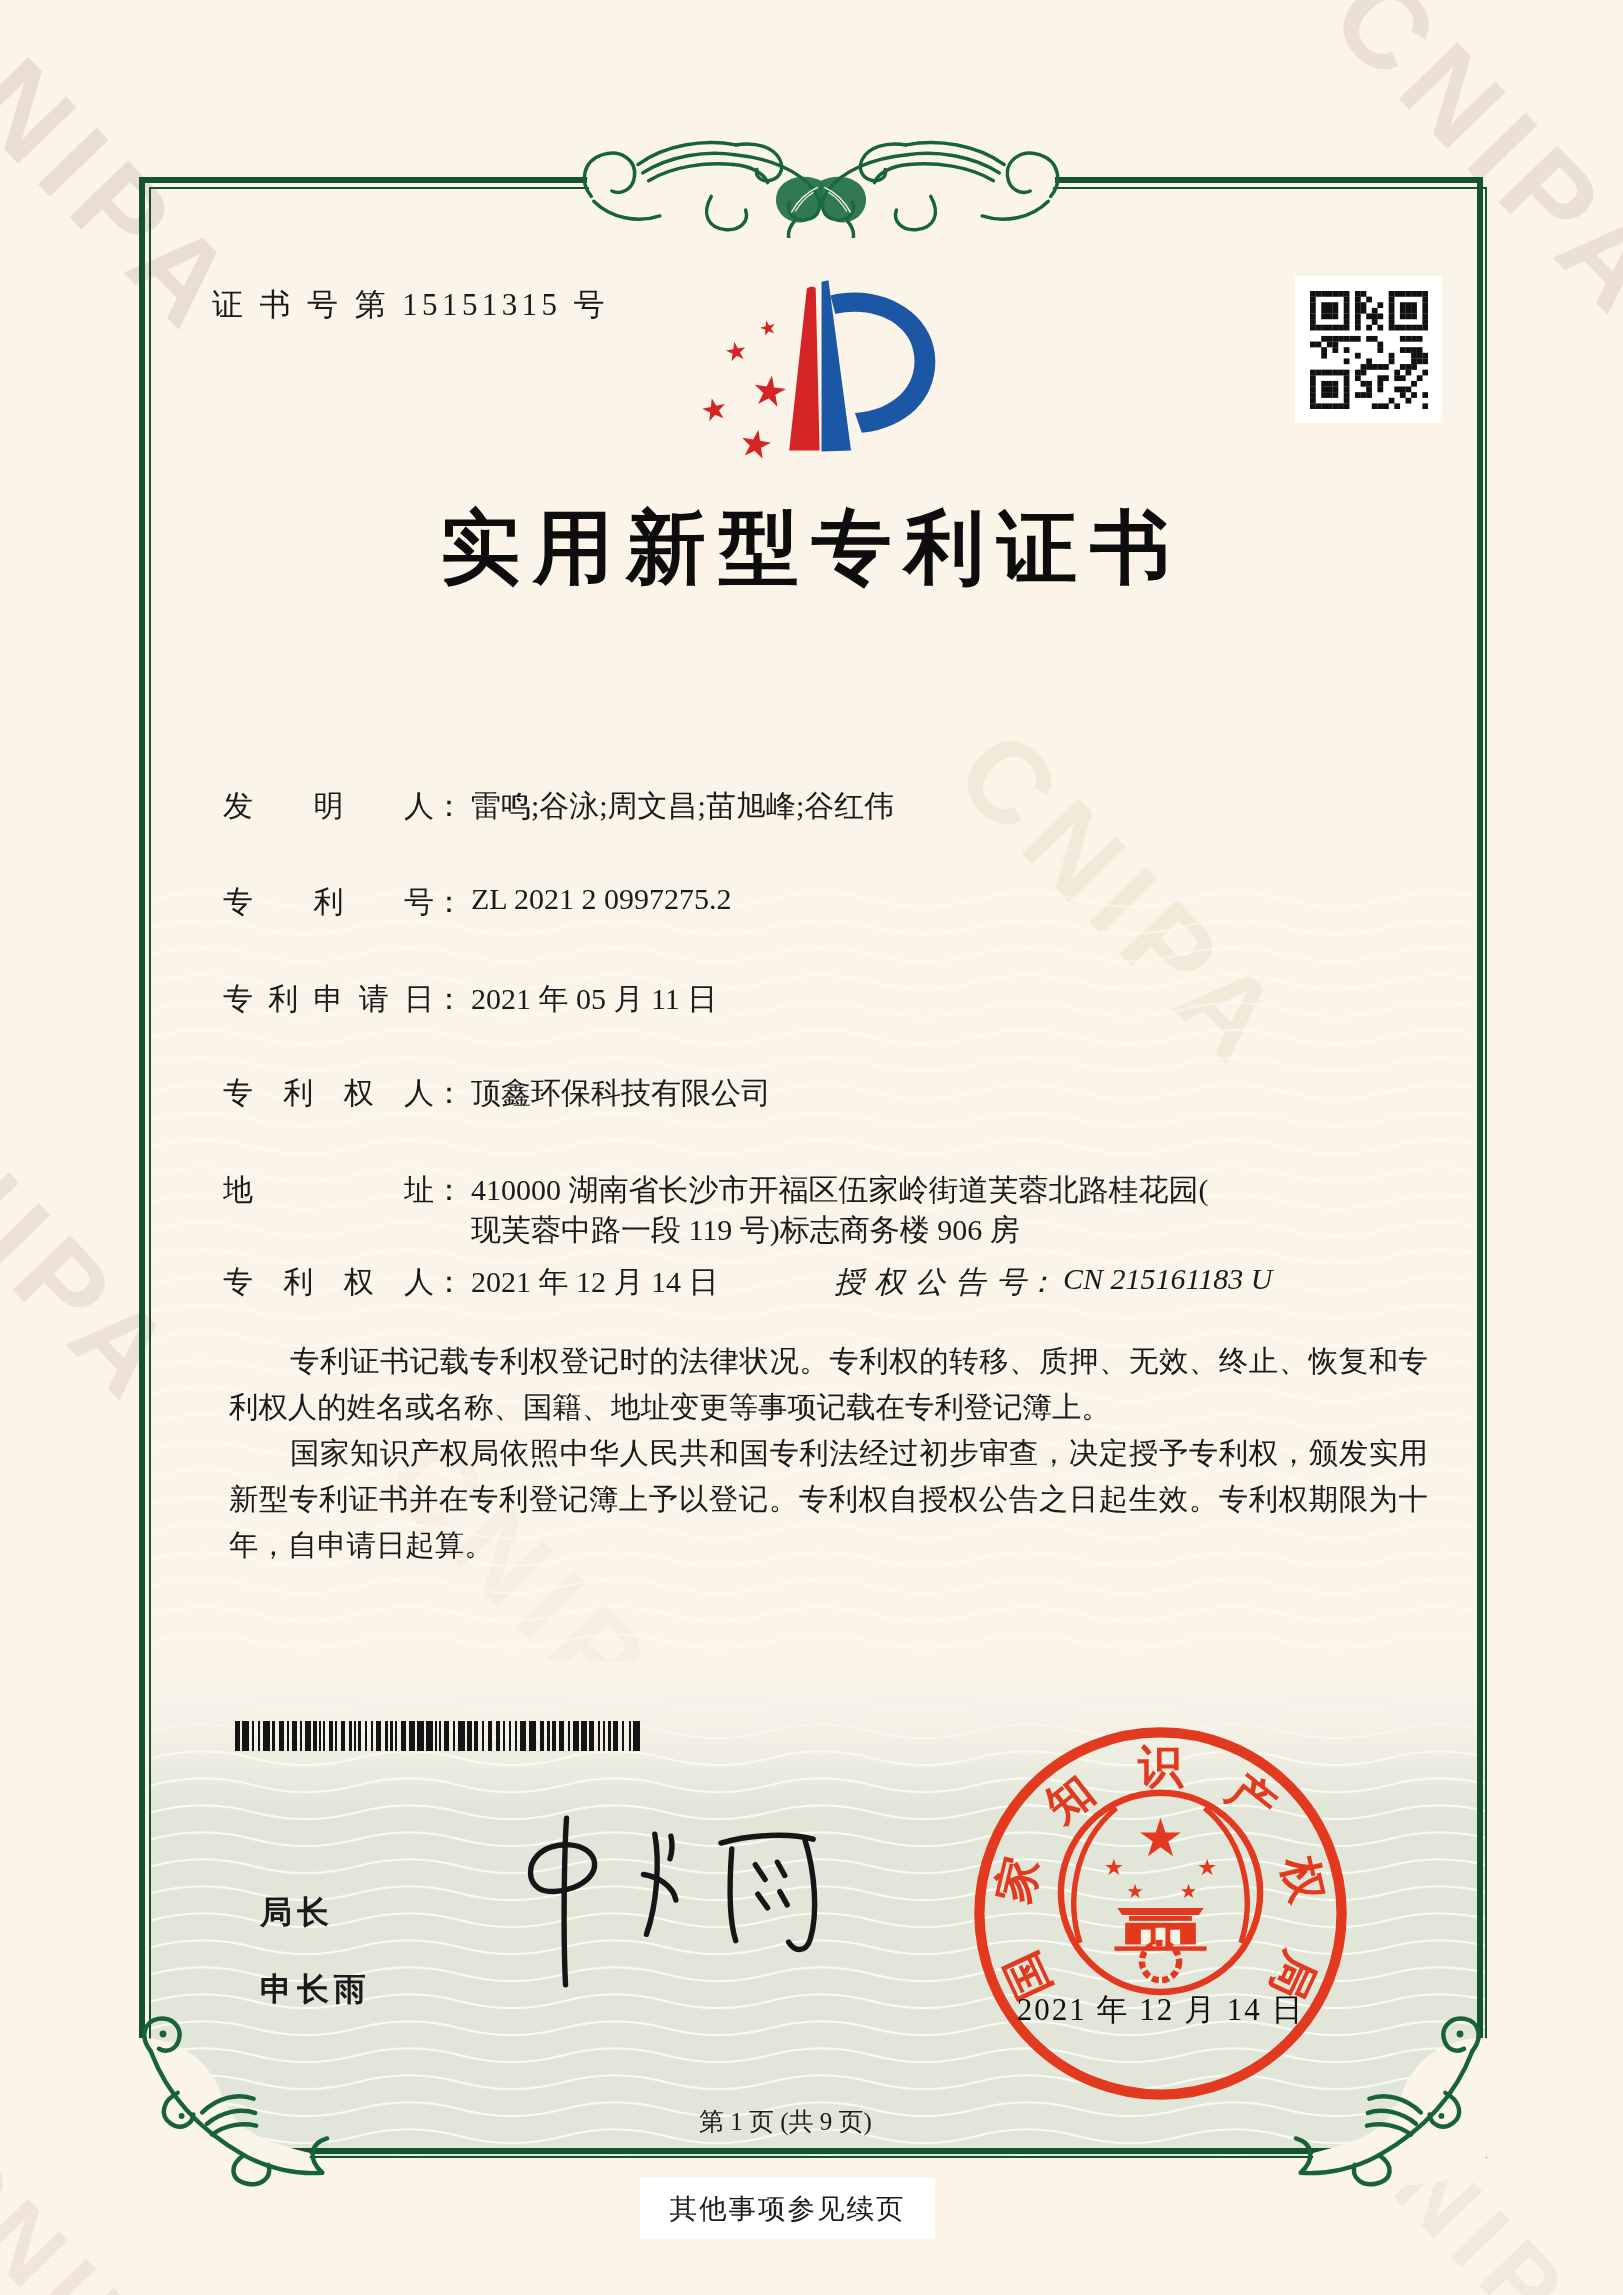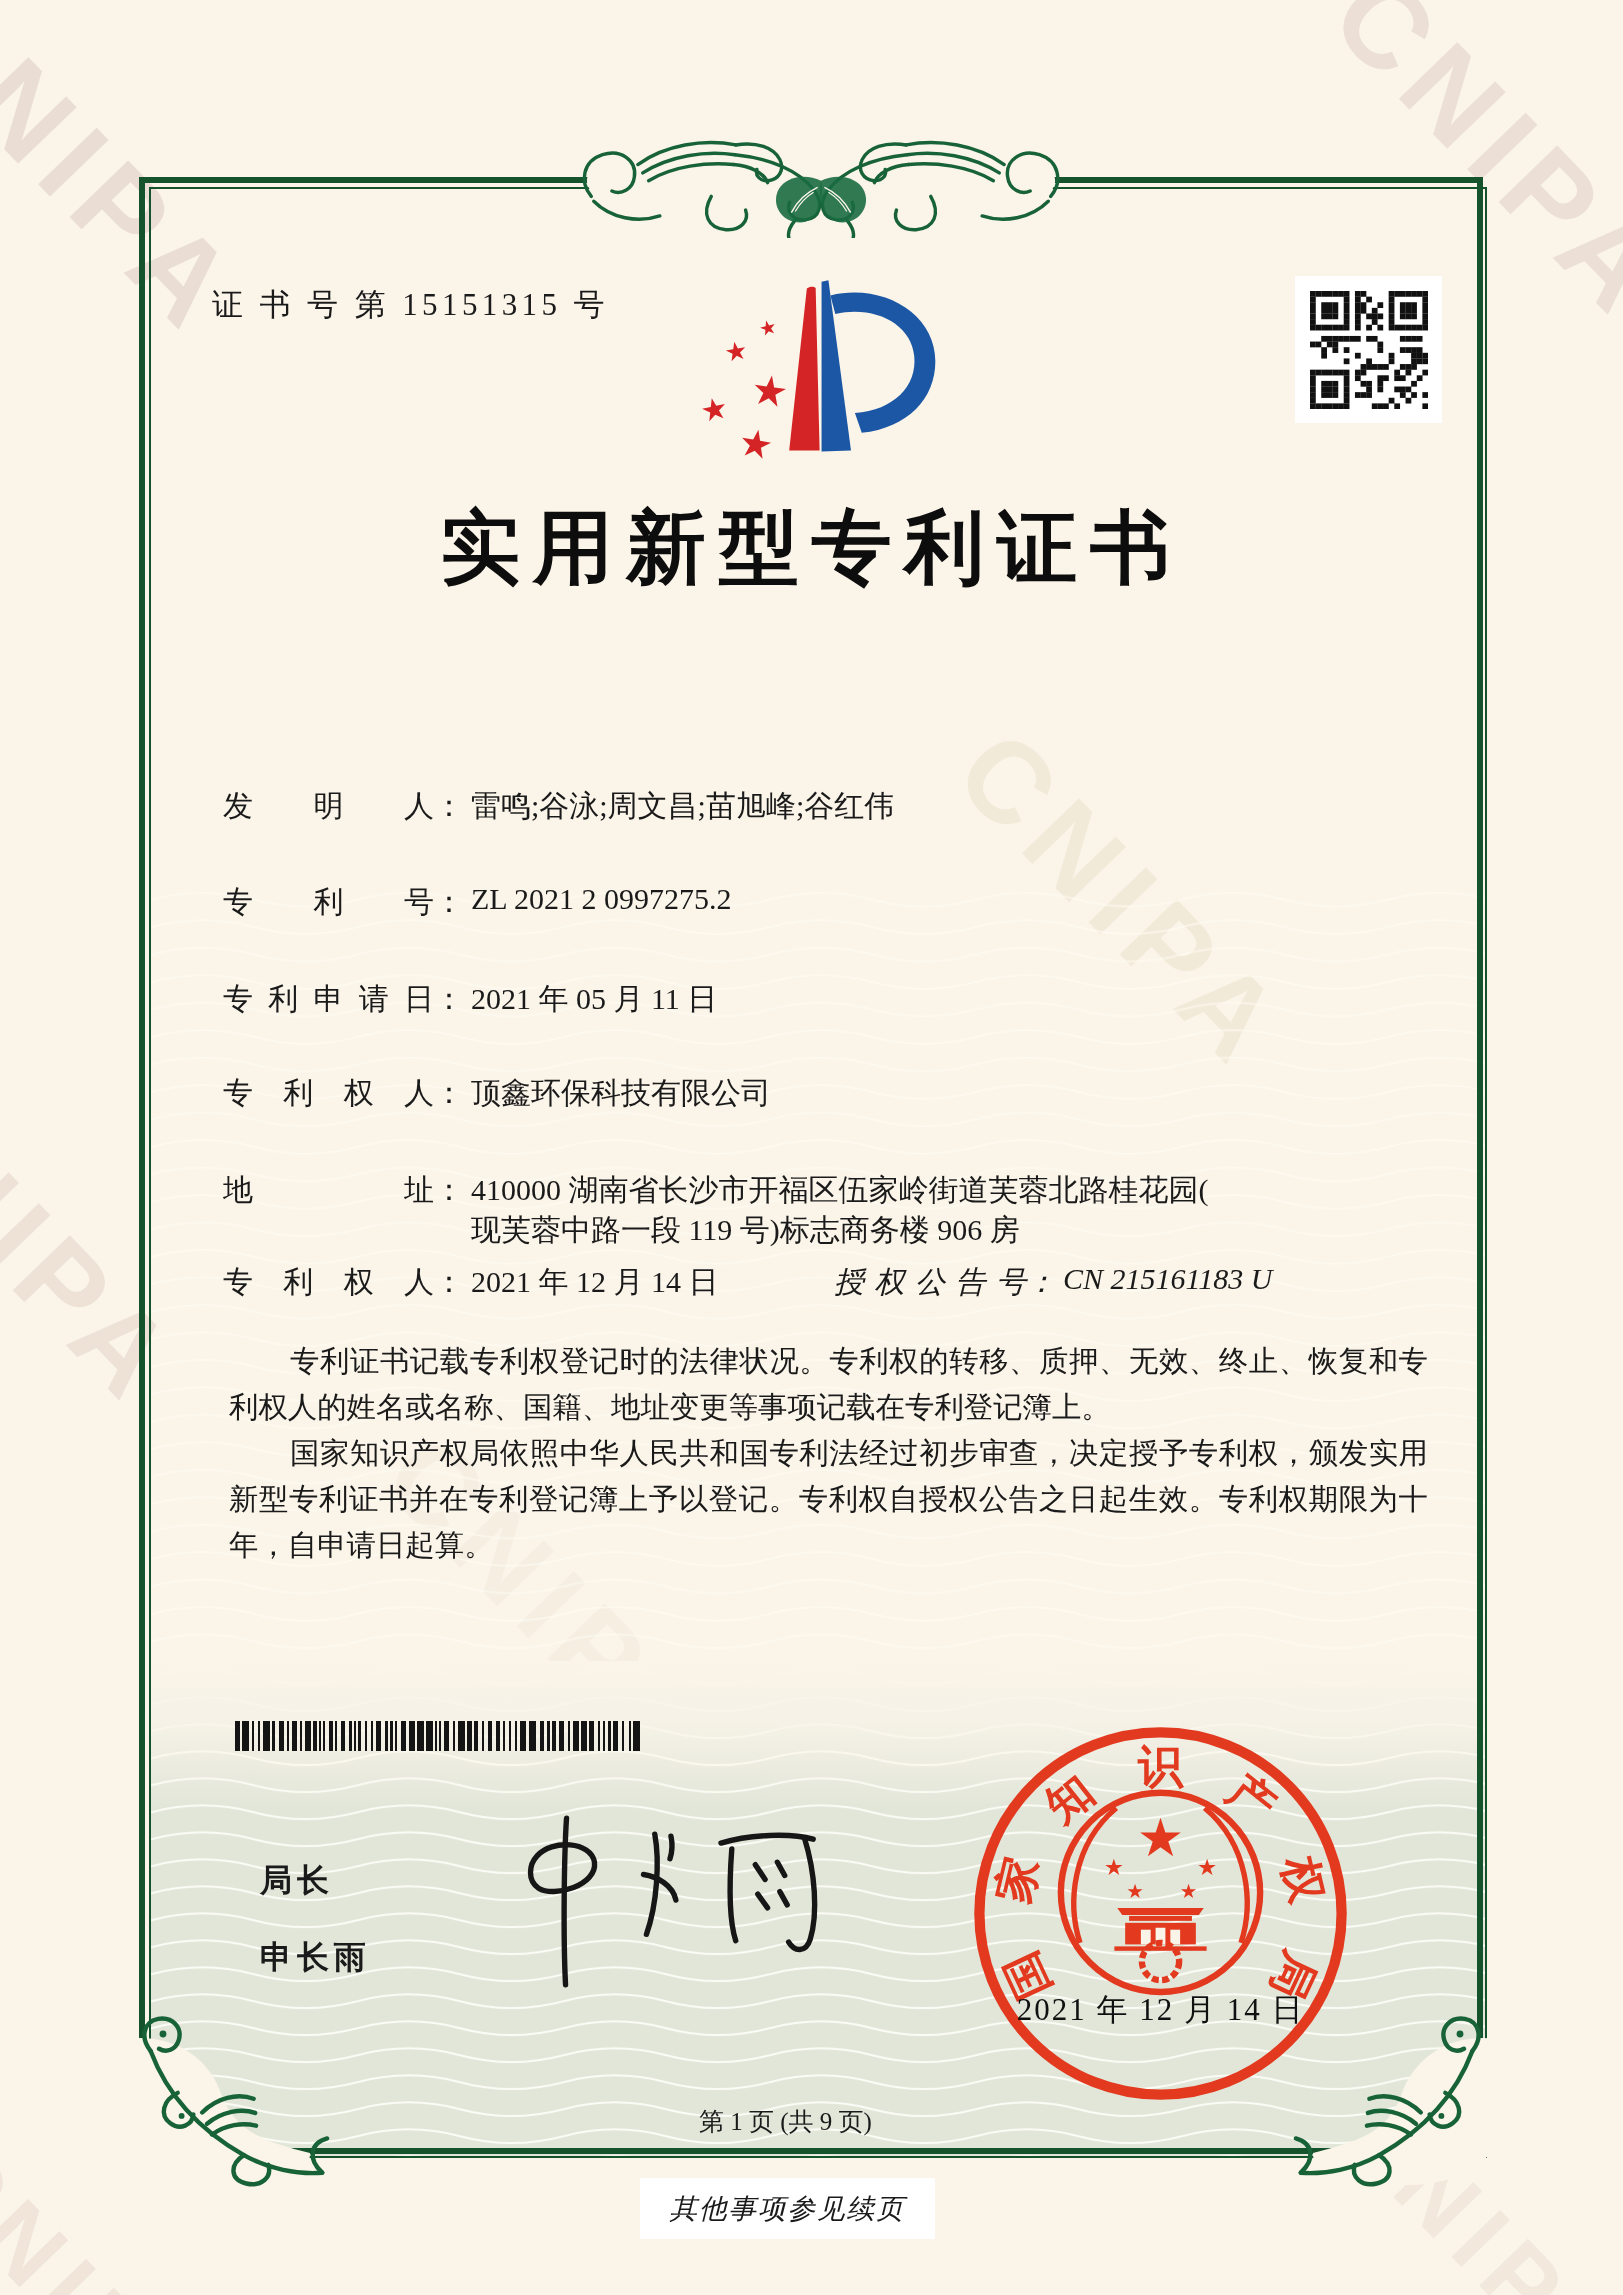--- a/index.html
+++ b/index.html
@@ -23,28 +23,28 @@
   .frow{position:absolute;left:223px;font-size:30px;white-space:nowrap;}
   .flabel{display:inline-block;width:211px;text-align:justify;text-align-last:justify;
           vertical-align:top;}
   .fcolon{display:inline-block;vertical-align:top;}
   .fvalue{display:inline-block;margin-left:6.9px;vertical-align:top;}
   .fvalue2{display:inline-block;margin-left:6.9px;vertical-align:top;line-height:40px;}
   .paras{position:absolute;left:229px;top:1338px;width:1199px;font-size:29.4px;
          line-height:46px;text-align:justify;}
   .paras p{margin:0;text-indent:61px;}
   .officer{position:absolute;left:260px;font-size:32px;letter-spacing:4.9px;
-           font-family:"Liberation Sans","DejaVu Sans",sans-serif;font-weight:600;}
+           font-family:"Liberation Sans","DejaVu Sans",sans-serif;font-weight:600;margin-top:32px;}
   .sealdate{position:absolute;left:974px;top:1989px;width:373px;text-align:center;
             font-size:31px;letter-spacing:2px;color:#101010;z-index:8;}
   .pageinfo{position:absolute;left:609px;top:2105px;width:353px;text-align:center;
             font-size:25px;z-index:5;}
   .contbox{position:absolute;left:640px;top:2178px;width:295px;height:61px;
            background:#ffffff;display:flex;align-items:center;justify-content:center;z-index:3;}
-  .contbox span{font-size:27.5px;letter-spacing:2px;font-style:italic;}
+  .contbox span{font-size:27.5px;letter-spacing:2px;}
   .fade{position:absolute;left:151px;top:1661px;width:1336px;height:147px;z-index:2;
         background:linear-gradient(180deg,#faf4e9 0%,rgba(250,244,233,0.85) 40%,rgba(250,244,233,0) 100%);}
   .z1{z-index:1}.z3{z-index:3}.z4{z-index:4}.z5{z-index:5}.z6{z-index:6}
   #barcode{position:absolute;left:235px;top:1721px;width:417px;height:30px;z-index:5;
            display:flex;align-items:stretch;}
   #barcode div{background:#141414;height:100%;}
   .qrbox{position:absolute;left:1295px;top:276px;width:147px;height:147px;background:#ffffff;z-index:5;}
 </style>
 </head>
 <body>

